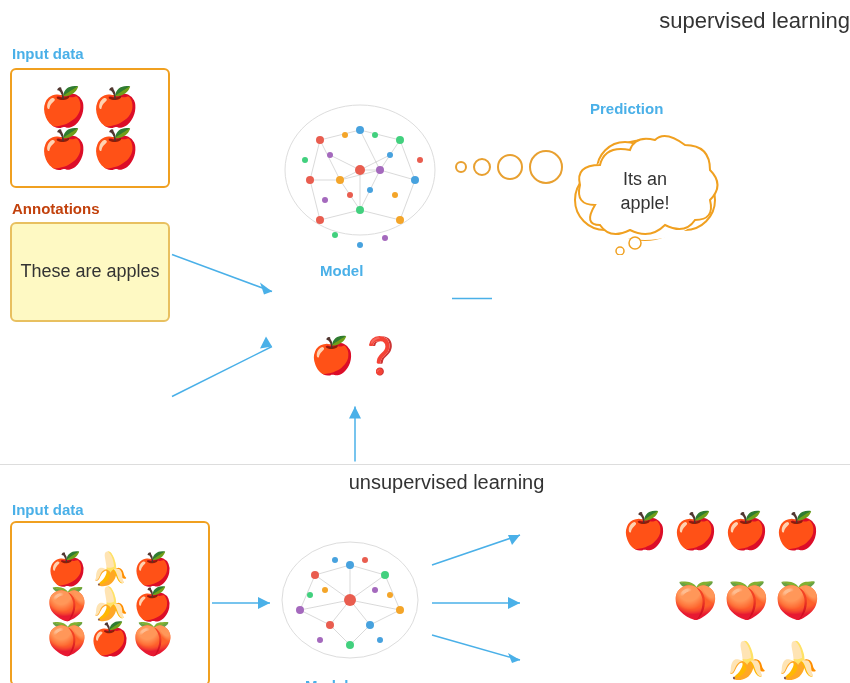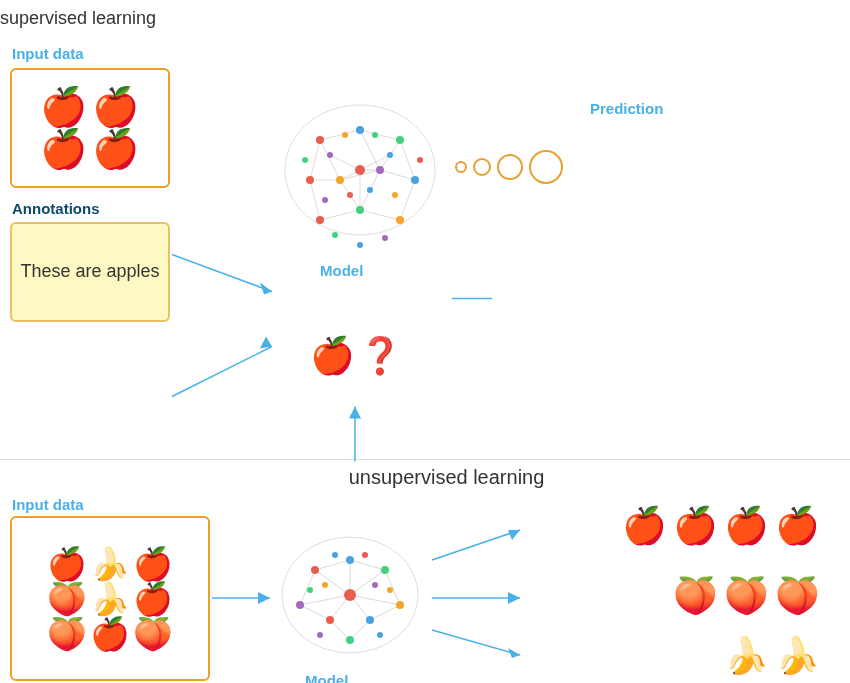--- a/index.html
+++ b/index.html
@@ -49,21 +49,21 @@
     }
     .apple-emoji {
       font-size: 38px;
       line-height: 1;
     }
 
     .annotations-label {
       position: absolute;
       left: 12px;
       top: 200px;
-      color: #0c4a6e;
+      color: #c2410c;
       font-size: 15px;
       font-weight: bold;
     }
 
     .annotations-box {
       position: absolute;
       left: 10px;
       top: 222px;
       width: 160px;
       height: 100px;
@@ -263,21 +263,21 @@
 
     
     .brain-svg {
       width: 100%;
       height: 100%;
     }
   </style>
 </head>
 <body>
 
-<div style="font-size:18px;color:#333;text-align:left;padding-top:8px;font-weight:normal;">supervised learning</div>
+<div style="font-size:22px;color:#333;text-align:right;padding-top:8px;font-weight:normal;">supervised learning</div>
 
 <div id="supervised">
 
   <svg class="arrows-sup" viewBox="0 0 850 430">
 
     <line x1="172" y1="128" x2="272" y2="165" stroke="#4ab0e8" stroke-width="1.5"></line>
     <polygon points="272,165 260,156 264,168" fill="#4ab0e8"></polygon>
 
     <line x1="172" y1="270" x2="272" y2="220" stroke="#4ab0e8" stroke-width="1.5"></line>
     <polygon points="272,220 260,222 266,210" fill="#4ab0e8"></polygon>
@@ -366,20 +366,39 @@
 
   <div class="dots-container-sup">
     <div class="dot-circle" style="width:12px;height:12px;"></div>
     <div class="dot-circle" style="width:18px;height:18px;"></div>
     <div class="dot-circle" style="width:26px;height:26px;"></div>
     <div class="dot-circle" style="width:34px;height:34px;"></div>
   </div>
 
   <div class="prediction-label">Prediction</div>
 
+  <div class="thought-cloud">
+    <svg viewBox="0 0 180 130" width="180" height="130">
+
+      <circle cx="90" cy="65" r="50" fill="white" stroke="#f0a020" stroke-width="2"></circle>
+      <circle cx="50" cy="75" r="30" fill="white" stroke="#f0a020" stroke-width="2"></circle>
+      <circle cx="130" cy="75" r="30" fill="white" stroke="#f0a020" stroke-width="2"></circle>
+      <circle cx="70" cy="45" r="28" fill="white" stroke="#f0a020" stroke-width="2"></circle>
+      <circle cx="110" cy="45" r="28" fill="white" stroke="#f0a020" stroke-width="2"></circle>
+
+      <ellipse cx="90" cy="70" rx="65" ry="45" fill="white"></ellipse>
+
+      <circle cx="80" cy="118" r="6" fill="white" stroke="#f0a020" stroke-width="1.5"></circle>
+      <circle cx="65" cy="126" r="4" fill="white" stroke="#f0a020" stroke-width="1.5"></circle>
+
+      <path d="M 40 80 Q 20 80 25 60 Q 20 40 45 40 Q 50 20 75 25 Q 80 10 100 15 Q 110 5 130 20 Q 155 20 155 45 Q 170 60 155 75 Q 160 95 140 95 Q 130 110 110 100 Q 95 115 75 105 Q 55 115 45 100 Q 28 100 40 80 Z" fill="white" stroke="#f0a020" stroke-width="2"></path>
+      <text x="90" y="60" text-anchor="middle" font-size="18" fill="#333" font-family="Arial">Its an</text>
+      <text x="90" y="84" text-anchor="middle" font-size="18" fill="#333" font-family="Arial">apple!</text>
+    </svg>
+  </div>
 
   <div class="apple-question">
     <span>🍎</span>
     <span style="color:#e74c3c;font-size:36px;">❓</span>
   </div>
 
 </div>
 
 <div class="divider"></div>
 

